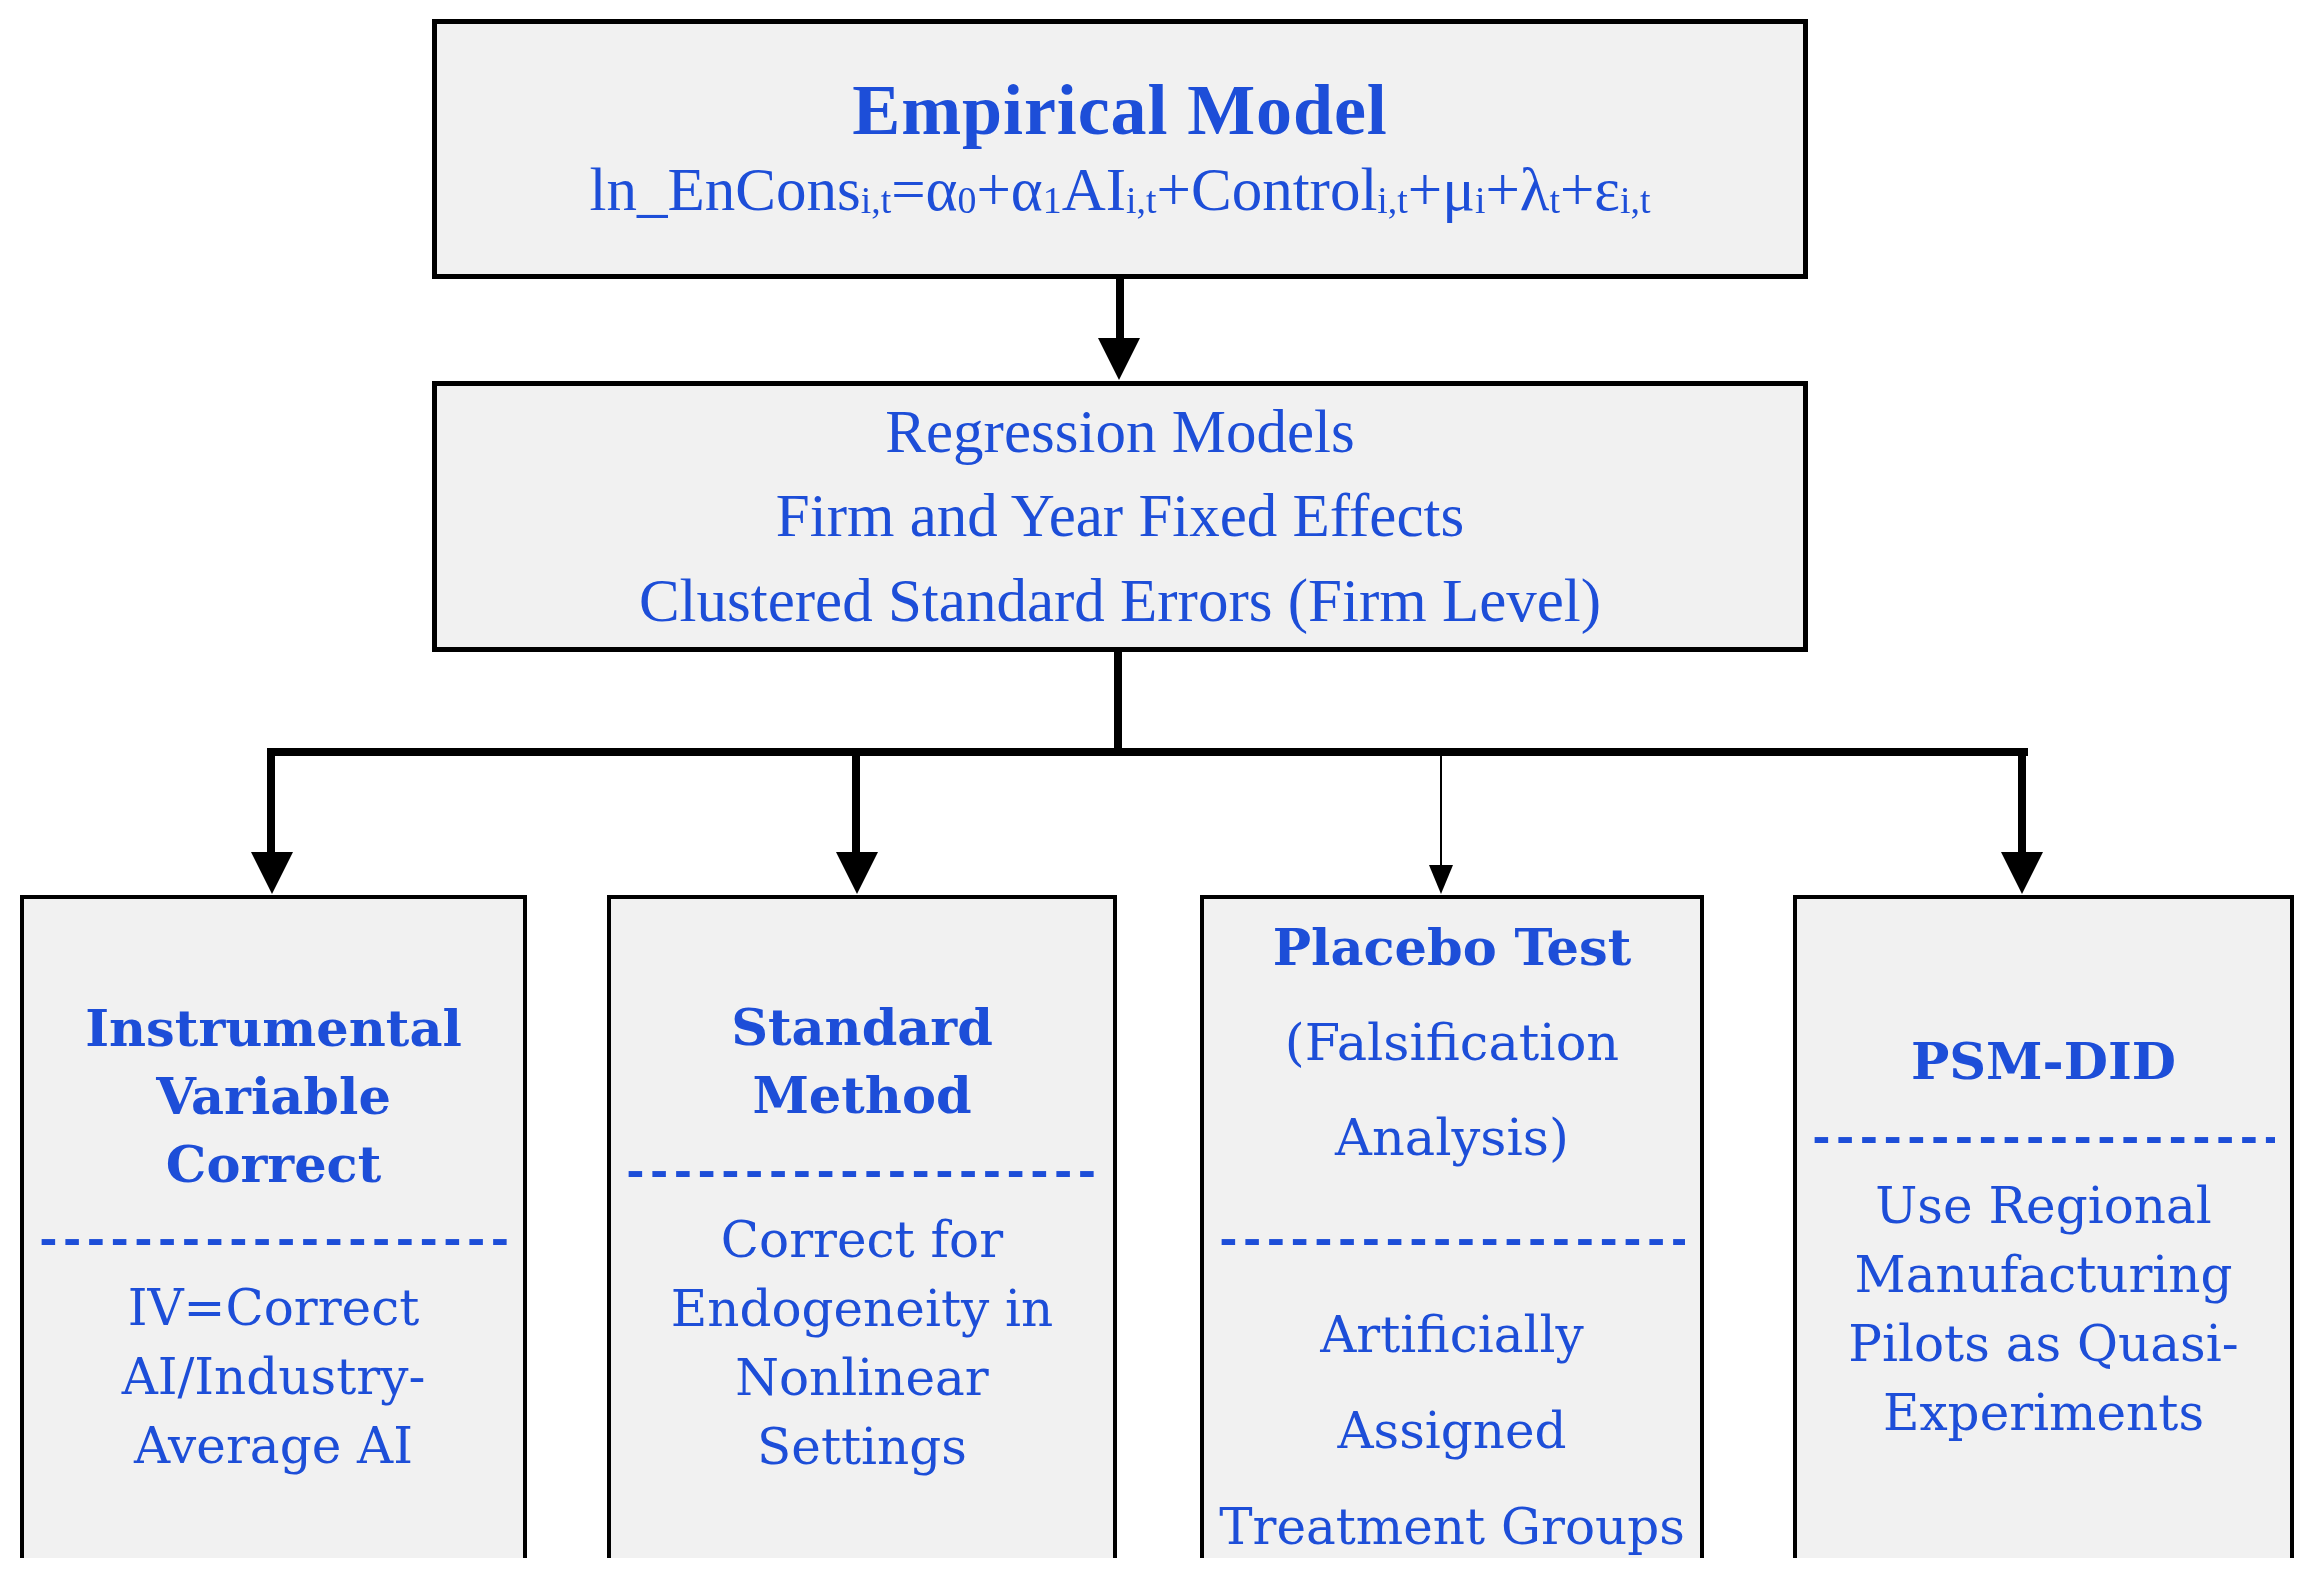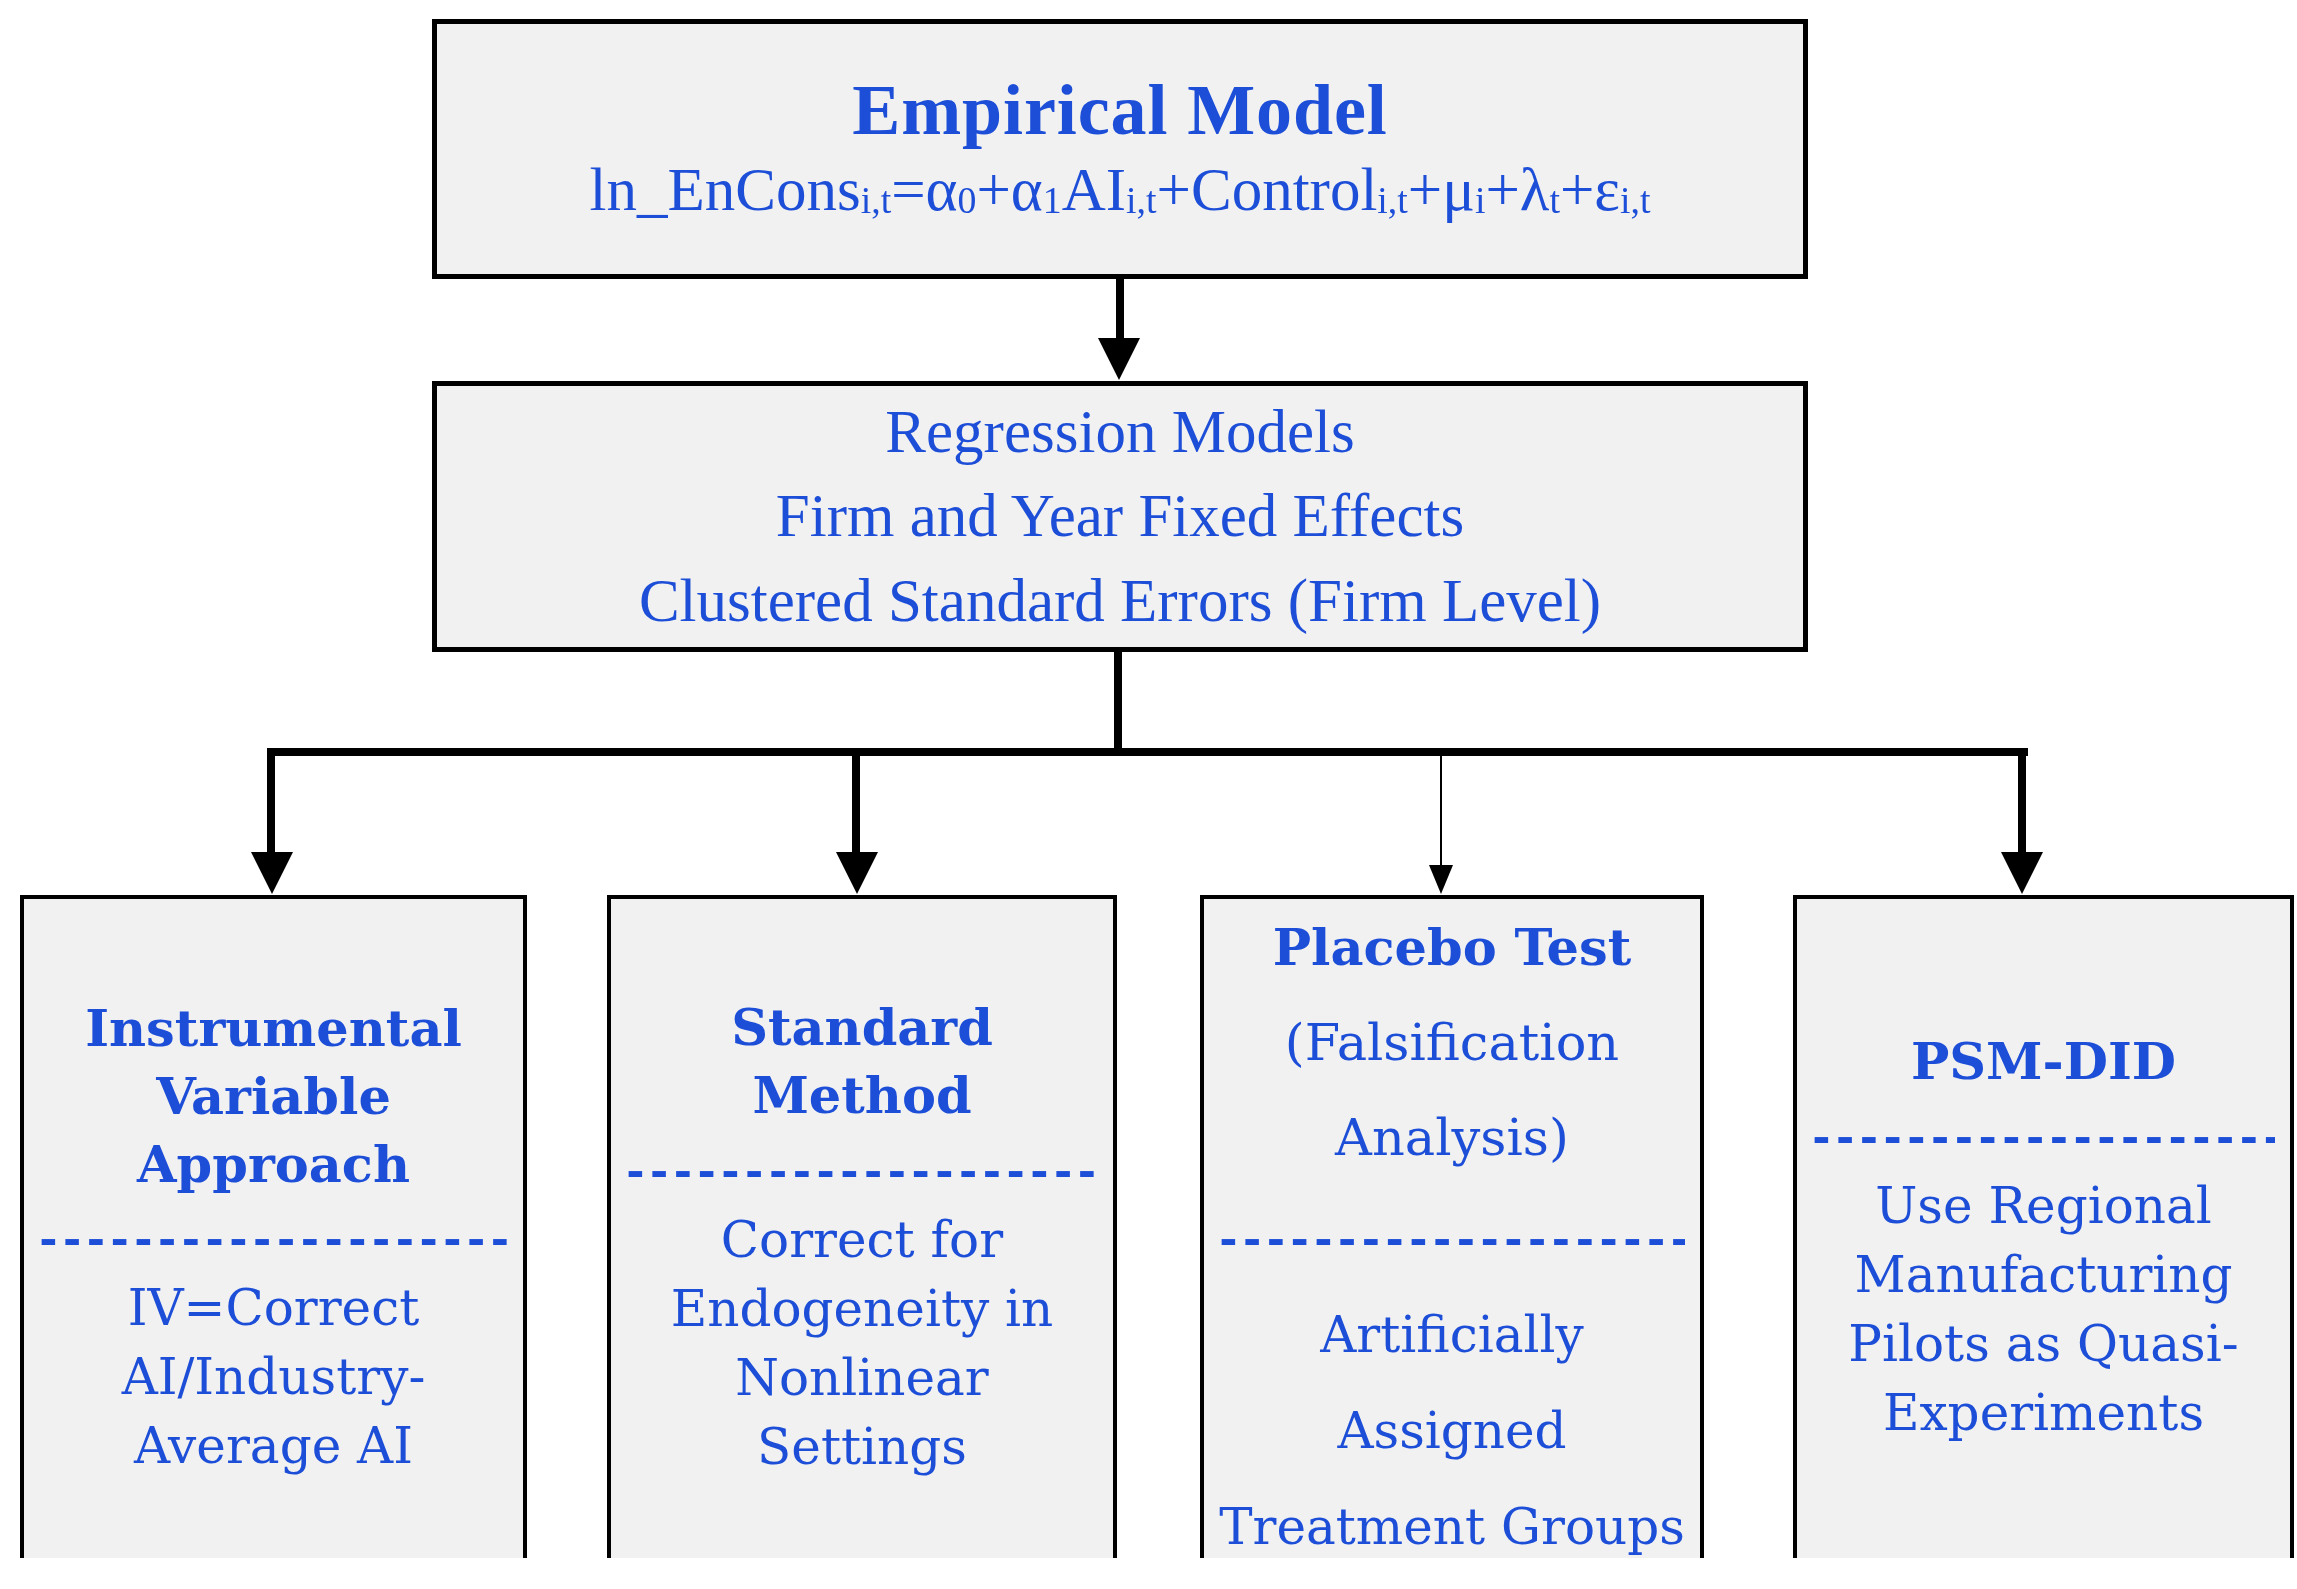--- a/index.html
+++ b/index.html
@@ -110,21 +110,21 @@
 
   <div class="vline" style="left:1440px;top:748px;width:1.8px;height:119px;"></div>
   <div class="ahead thin" style="left:1429px;top:865px;"></div>
 
   <div class="vline" style="left:2018px;top:748px;width:8.3px;height:108px;"></div>
   <div class="ahead" style="left:2001px;top:852px;"></div>
 
   <div class="node small branch b1">
     <div class="t">Instrumental</div>
     <div class="t">Variable</div>
-    <div class="t">Approach</div>
+    <div class="t">Correct</div>
     <div class="dash">--------------------</div>
     <div class="b">IV=Correct</div>
     <div class="b">AI/Industry-</div>
     <div class="b">Average AI</div>
   </div>
 
   <div class="node small branch b2">
     <div class="t">Standard</div>
     <div class="t">Method</div>
     <div class="dash">--------------------</div>

